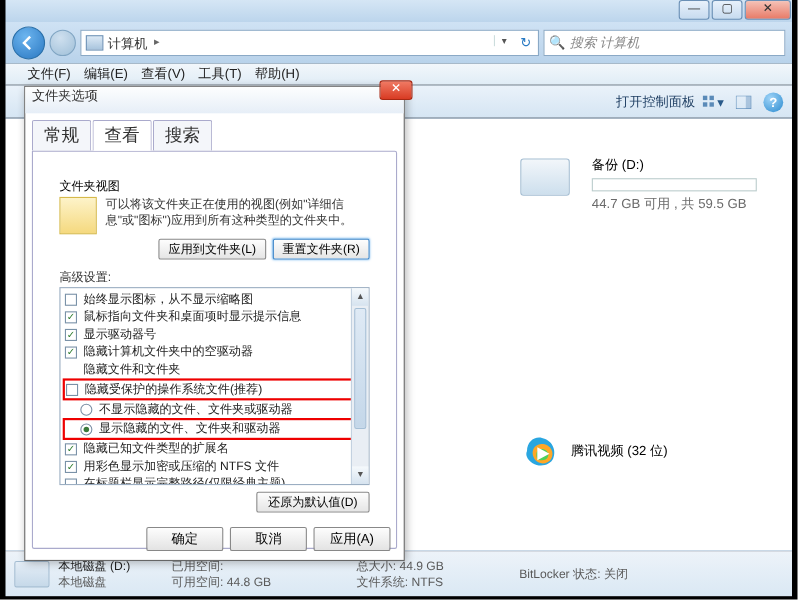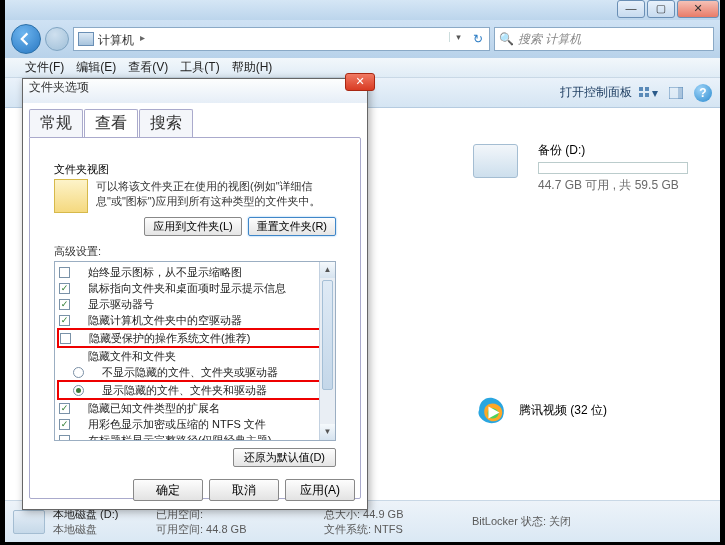--- a/index.html
+++ b/index.html
@@ -58,21 +58,21 @@
 .tab-body { margin: 0 6px 6px 6px; border: 1px solid #aac; border-radius: 0 2px 2px 2px; padding: 24px; height: calc(100% - 68px); position: relative; }
 .folder-view { display: flex; gap: 8px; font-size: 11px; color: #333; }
 .folder-view .fvicon { width: 34px; height: 34px; background: linear-gradient(#fdf3c9,#f5d97f); border: 1px solid #d6b94a; }
 .folder-view .fvtxt { flex: 1; line-height: 1.35; }
 .fv-btns { display: flex; justify-content: flex-end; gap: 6px; margin-top: 4px; }
 .fv-btns .b { font-size: 11px; padding: 1px 8px; border: 1px solid #888; background: linear-gradient(#fdfdfd,#e5e5e5); border-radius: 2px; }
 .fv-btns .b.hl { border: 1px solid #3f86c8; box-shadow: 0 0 2px #7abaf0; }
 .adv-lbl { font-size: 11px; margin-top: 8px; color: #333; }
 .adv-box { margin-top: 2px; border: 1px solid #9baec2; background: #fff; height: 180px; overflow: hidden; position: relative; font-size: 11px; }
 .adv-list { padding: 2px 4px; line-height: 16px; color: #222; }
-.adv-row { display: flex; align-items: center; gap: 18px; white-space: nowrap; }
+.adv-row { display: flex; align-items: center; gap: 6px; white-space: nowrap; }
 .adv-row.indent { padding-left: 14px; }
 .cbx { width: 11px; height: 11px; border: 1px solid #7a92a8; background: #fff; display: inline-flex; align-items: center; justify-content: center; font-size: 9px; color: #2a7a2a; }
 .radio { width: 11px; height: 11px; border: 1px solid #7a8fa5; border-radius: 50%; display: inline-flex; align-items: center; justify-content: center; }
 .radio.sel::after { content: ''; width: 5px; height: 5px; background: #3a7a3a; border-radius: 50%; }
 .redbox { border: 2px solid #e00; padding: 0 1px; margin: 0 -2px; }
 .adv-scroll { position: absolute; right: 0; top: 0; bottom: 0; width: 16px; background: #e9eef4; border-left: 1px solid #c3d1e0; }
 .adv-scroll .arr { height: 16px; background: linear-gradient(#f5f9fc,#d6e3ef); text-align: center; font-size: 8px; color: #555; line-height: 16px; }
 .adv-scroll .thumb { position: absolute; left: 2px; right: 2px; top: 18px; height: 110px; background: linear-gradient(#dfeaf5,#c4d7e9); border: 1px solid #a5bfd6; border-radius: 2px; }
 .restore-row { text-align: right; margin-top: 6px; }
 .restore-row .b { font-size: 11px; padding: 1px 10px; border: 1px solid #888; background: linear-gradient(#fdfdfd,#e5e5e5); border-radius: 2px; }
@@ -213,27 +213,27 @@
             <span>鼠标指向文件夹和桌面项时显示提示信息</span>
           </div>
         <div class="adv-row">
             <span class="cbx">✓</span>
             <span>显示驱动器号</span>
           </div>
         <div class="adv-row">
             <span class="cbx">✓</span>
             <span>隐藏计算机文件夹中的空驱动器</span>
           </div>
+        <div class="adv-row">
+            <span style="width:11px"></span>
+            <span>隐藏文件和文件夹</span>
+          </div>
         <div class="adv-row redbox">
             <span class="cbx"></span>
             <span>隐藏受保护的操作系统文件(推荐)</span>
-          </div>
-        <div class="adv-row">
-            <span style="width:11px"></span>
-            <span>隐藏文件和文件夹</span>
           </div>
         <div class="adv-row indent">
             <span class="radio"></span>
             <span>不显示隐藏的文件、文件夹或驱动器</span>
           </div>
         <div class="adv-row indent redbox">
             <span class="radio sel"></span>
             <span>显示隐藏的文件、文件夹和驱动器</span>
           </div>
         <div class="adv-row">

